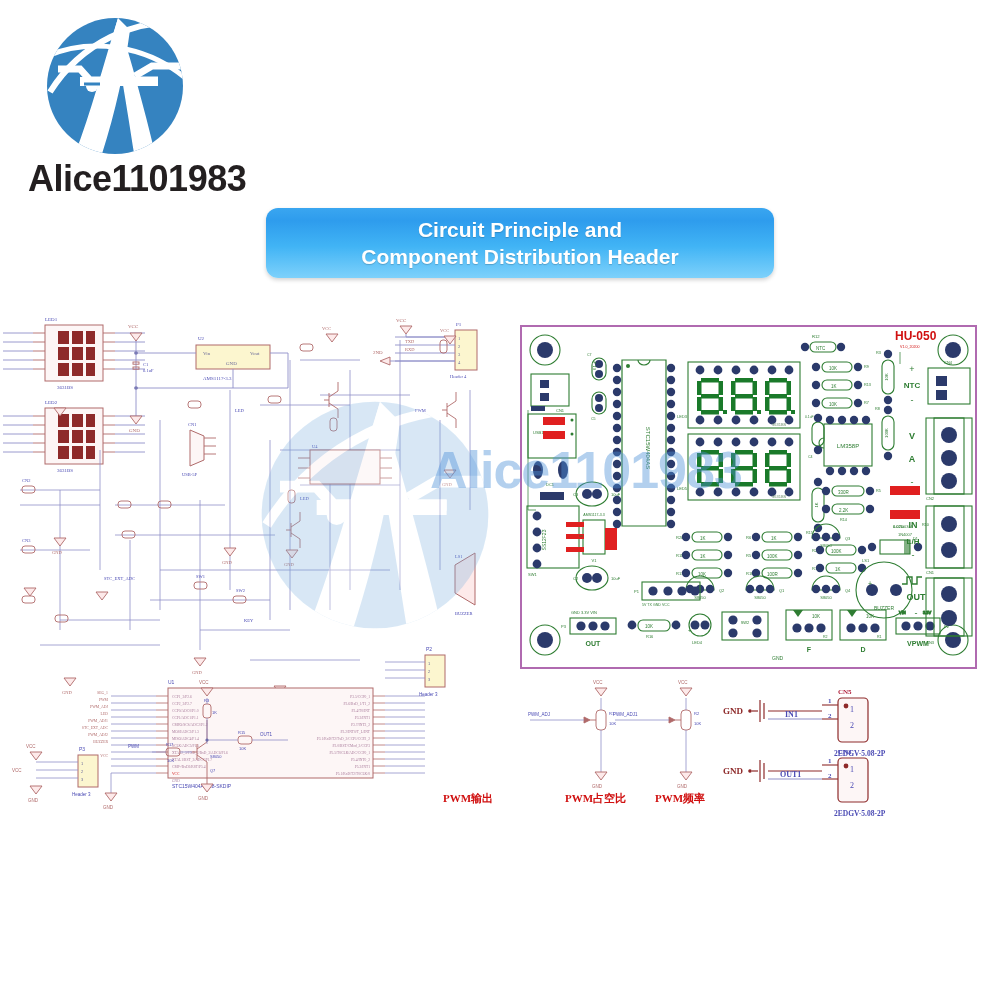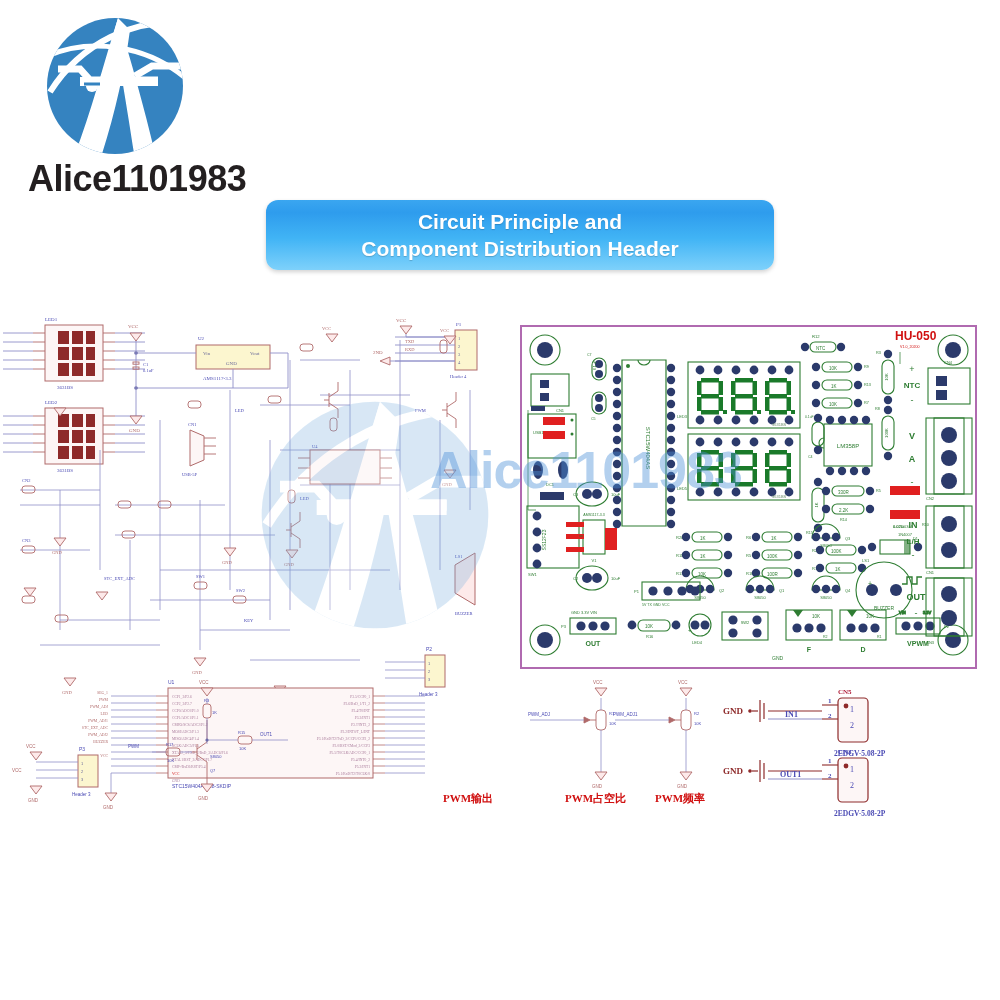--- a/index.html
+++ b/index.html
@@ -26,21 +26,21 @@
   #brand-mark { position: absolute; left: 12px; top: 0; width: 150px; height: 150px; }
   #brand-text {
     position: absolute; left: 0px; top: 144px;
     font-size: 36px; font-weight: bold; letter-spacing: -0.5px;
     color: #231f20; font-family: "Liberation Sans", sans-serif;
     white-space: nowrap;
   }
 
   
   #title-banner {
-    position: absolute; left: 266px; top: 200px;
+    position: absolute; left: 266px; top: 208px;
     width: 508px; height: 70px;
     border-radius: 12px;
     background: linear-gradient(180deg, #3aa6f0 0%, #2e9ced 18%, #41b4f5 55%, #7ed1fb 100%);
     box-shadow: 0 2px 4px rgba(0,0,0,0.18);
     display: flex; flex-direction: column;
     align-items: center; justify-content: center;
     color: #ffffff;
   }
   #title-banner .tline {
     font-size: 21px; font-weight: bold; line-height: 1.30;

